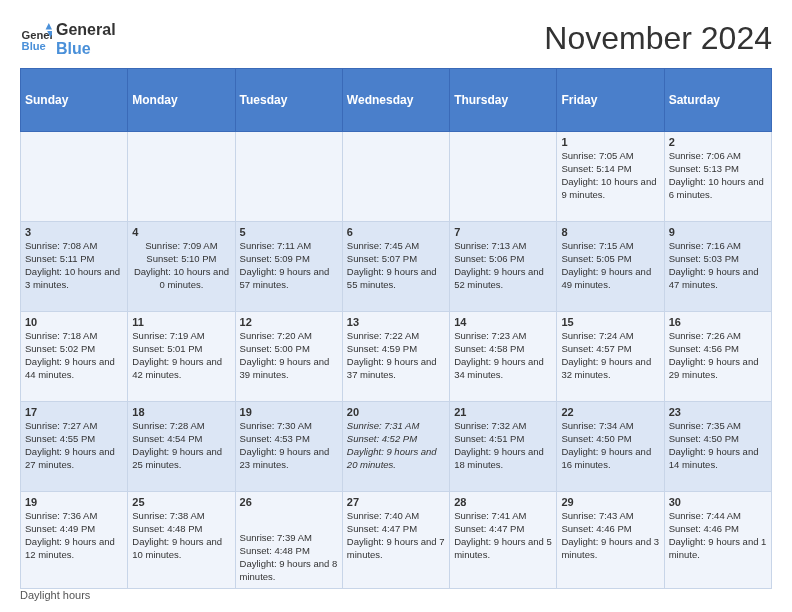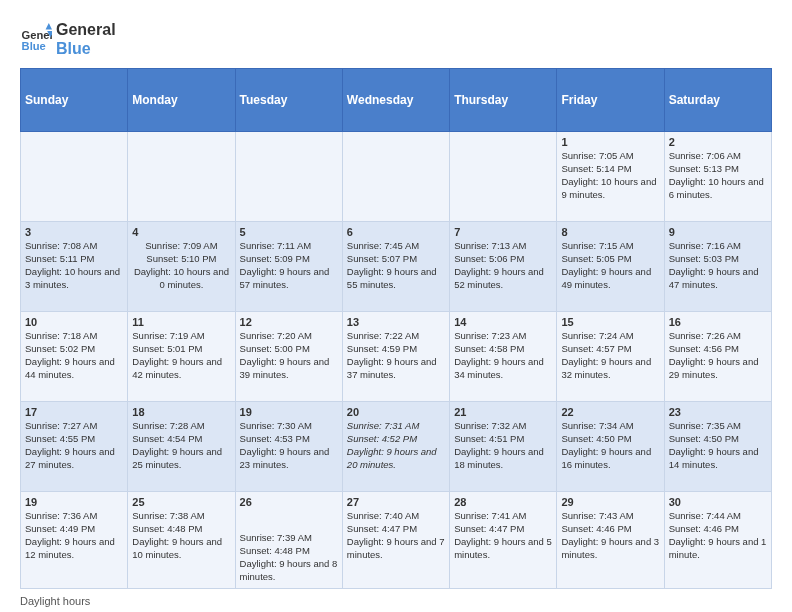--- a/index.html
+++ b/index.html
@@ -91,20 +91,21 @@
       <text x="2" y="34" font-size="14" font-weight="bold" fill="#4a90d9">Blue</text>
       <polygon points="32,8 40,8 36,0" fill="#4a90d9"></polygon>
       <polygon points="34,10 42,10 38,18" fill="#4a90d9"></polygon>
     </svg>
     <div style="line-height:1.2;">
       <div style="font-size:16px;font-weight:bold;color:#333;">General</div>
       <div style="font-size:16px;font-weight:bold;color:#4a90d9;">Blue</div>
     </div>
   </div>
   <div class="title-block">
+    <div class="month-title">November 2024</div>
   </div>
 </div>
 
 <table>
   <thead>
     <tr>
     <th>Sunday</th>
         <th>Monday</th>
         <th>Tuesday</th>
         <th>Wednesday</th>
@@ -305,13 +306,13 @@
         <td>
           <span class="day-num">30</span>
           <div class="day-info" style="white-space: pre-wrap;">Sunrise: 7:44 AM
 Sunset: 4:46 PM
 Daylight: 9 hours and 1 minute.</div>
         </td>
       </tr>
     </tbody>
 </table>
 
-<div style="margin-top:6px; font-size:11px; color:#555; text-align:left;">Daylight hours</div>
+<div style="font-size:11px; color:#555; text-align:left;">Daylight hours</div>
 
 </body></html>

